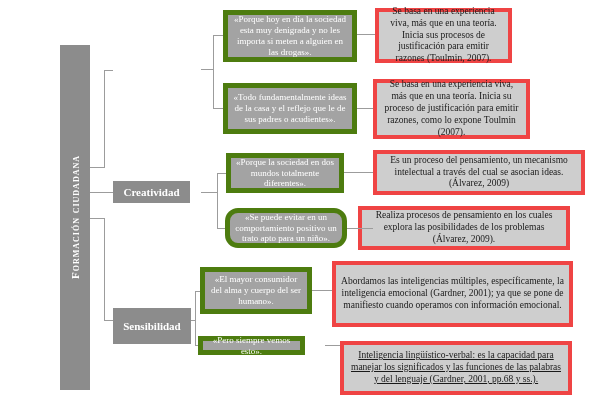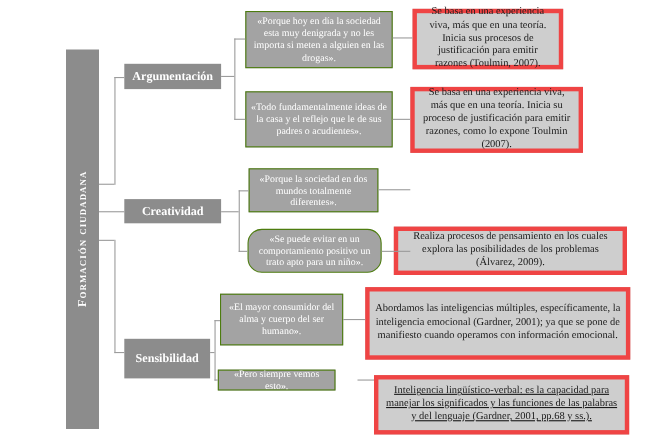--- a/index.html
+++ b/index.html
@@ -24,21 +24,21 @@
   
   .cat {
     position:absolute; background:var(--dark,#8c8c8c);
     color:#fff; font-weight:bold; font-size:11px;
     display:flex; align-items:center; justify-content:center;
     text-align:center; box-sizing:border-box;
   }
   
   .quote {
     position:absolute; background:var(--qbg,#a3a3a3);
-    border:1px solid #4d7c0f;
+    border:5px solid #4d7c0f;
     color:#fff; font-size:9px; line-height:1.2; text-align:center;
     display:flex; align-items:center; justify-content:center;
     padding:2px 4px; box-sizing:border-box;
   }
   
   .expl {
     position:absolute; background:var(--ebg,#cecece);
     border:4px solid #ef4444;
     color:#1a1a1a; font-size:9.5px; line-height:1.25; text-align:center;
     display:flex; align-items:center; justify-content:center;
@@ -51,33 +51,33 @@
 </style>
 </head>
 <body>
 
 <div class="canvas">
 
   <div class="root-bar">
     <span class="vtext">Formación ciudadana</span>
   </div>
 
-  <div class="cat" style="left:113px; top:58px;  width:88px; height:23px;">Argumentación</div>
-  <div class="cat" style="left:113px; top:181px; width:88px; height:22px;">Creatividad</div>
+  <div class="cat" style="left:113px; top:181px; width:77px; height:22px;">Creatividad</div>
   <div class="cat" style="left:113px; top:308px; width:78px; height:36px;">Sensibilidad</div>
 
   <div class="quote" style="left:223px; top:10px;  width:134px; height:52px;">«Porque hoy en día la sociedad esta muy denigrada y no les importa si meten a alguien en las drogas».</div>
   <div class="quote" style="left:223px; top:83px;  width:134px; height:51px;">«Todo fundamentalmente ideas de la casa y el reflejo que le de sus padres o acudientes».</div>
   <div class="quote" style="left:226px; top:153px; width:118px; height:40px;text-align:center;">«Porque la sociedad en dos mundos totalmente diferentes».</div>
   <div class="quote" style="left:225px; top:208px; width:122px; height:40px;border-radius:13px;">«Se puede evitar en un comportamiento positivo un trato apto para un niño».</div>
   <div class="quote" style="left:200px; top:267px; width:112px; height:47px;">«El mayor consumidor del alma y cuerpo del ser humano».</div>
   <div class="quote" style="left:198px; top:336px; width:107px; height:19px;">«Pero siempre vemos esto».</div>
 
   <div class="expl" style="left:375px; top:8px;   width:137px; height:55px;">Se basa en una experiencia viva, más que en una teoría. Inicia sus procesos de justificación para emitir razones (Toulmin, 2007).</div>
   <div class="expl" style="left:373px; top:79px;  width:157px; height:60px;">Se basa en una experiencia viva, más que en una teoría. Inicia su proceso de justificación para emitir razones, como lo expone Toulmin (2007).</div>
+  <div class="expl" style="left:373px; top:150px; width:212px; height:45px;">Es un proceso del pensamiento, un mecanismo intelectual a través del cual se asocian ideas. (Álvarez, 2009)</div>
   <div class="expl" style="left:358px; top:206px; width:212px; height:44px;">Realiza procesos de pensamiento en los cuales explora las posibilidades de los problemas (Álvarez, 2009).</div>
   <div class="expl" style="left:332px; top:261px; width:241px; height:66px;">Abordamos las inteligencias múltiples, específicamente, la inteligencia emocional (Gardner, 2001); ya que se pone de manifiesto cuando operamos con información emocional.</div>
   <div class="expl" style="left:340px; top:341px; width:232px; height:54px;text-decoration:underline;">Inteligencia lingüístico-verbal: es la capacidad para manejar los significados y las funciones de las palabras y del lenguaje (Gardner, 2001, pp.68 y ss.).</div>
 
   <div class="hline" style="left:90px;  top:167px; width:14px;"></div>
   <div class="vline" style="left:104px; top:70px;  height:98px;"></div>
   <div class="hline" style="left:104px; top:70px;  width:9px;"></div>
   <div class="hline" style="left:90px;  top:192px; width:23px;"></div>
   <div class="hline" style="left:90px;  top:218px; width:14px;"></div>
   <div class="vline" style="left:104px; top:218px; height:103px;"></div>

